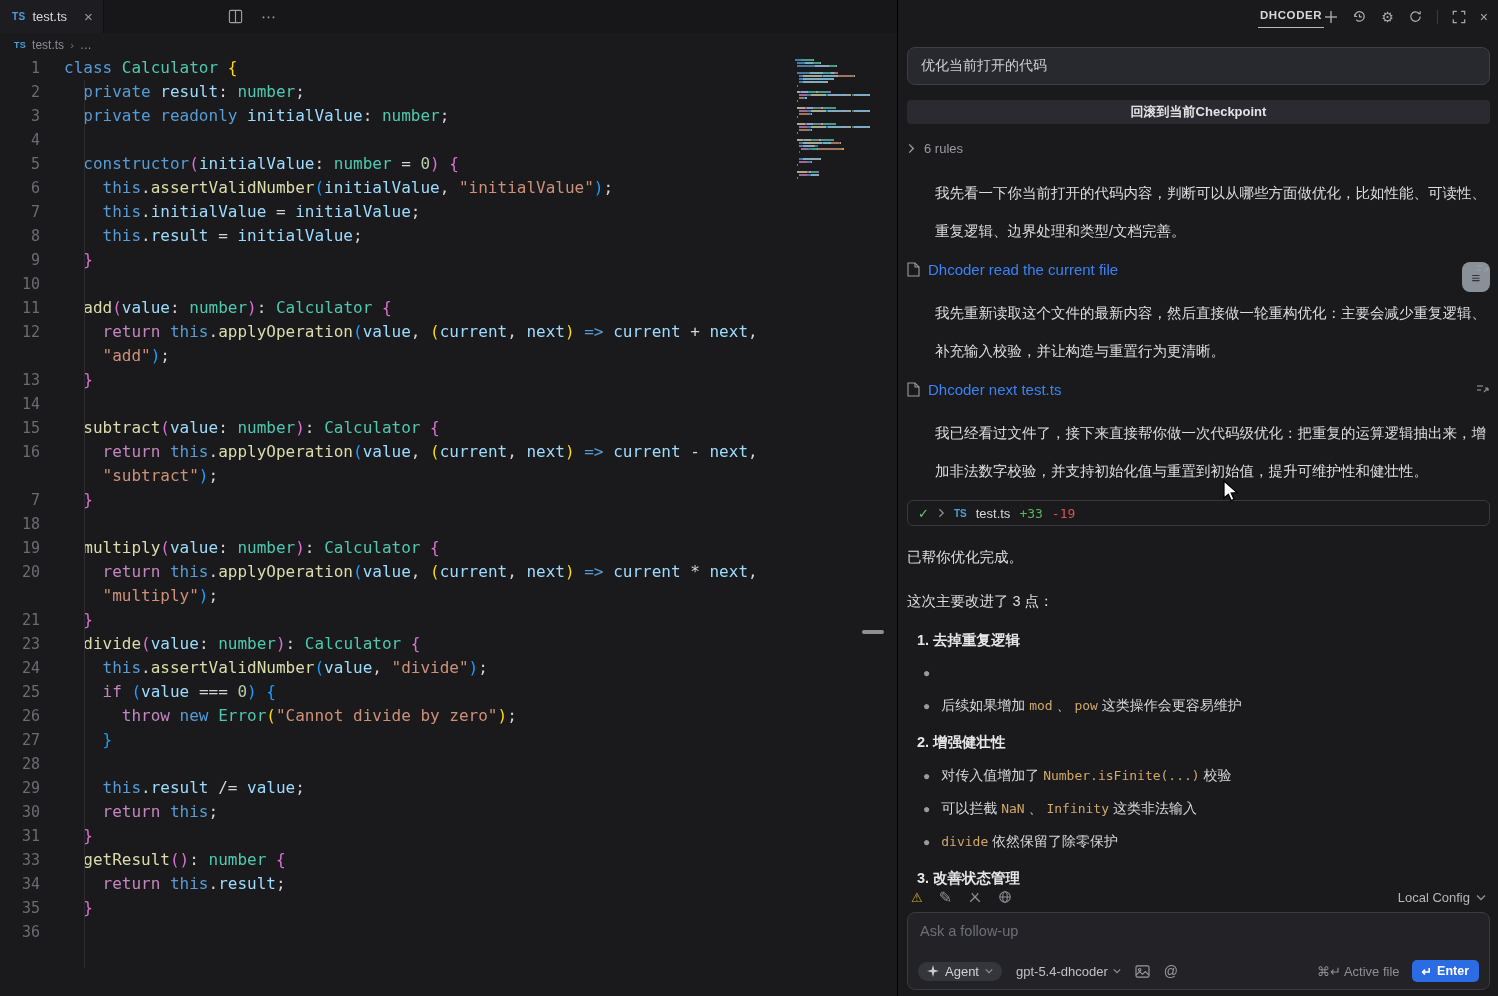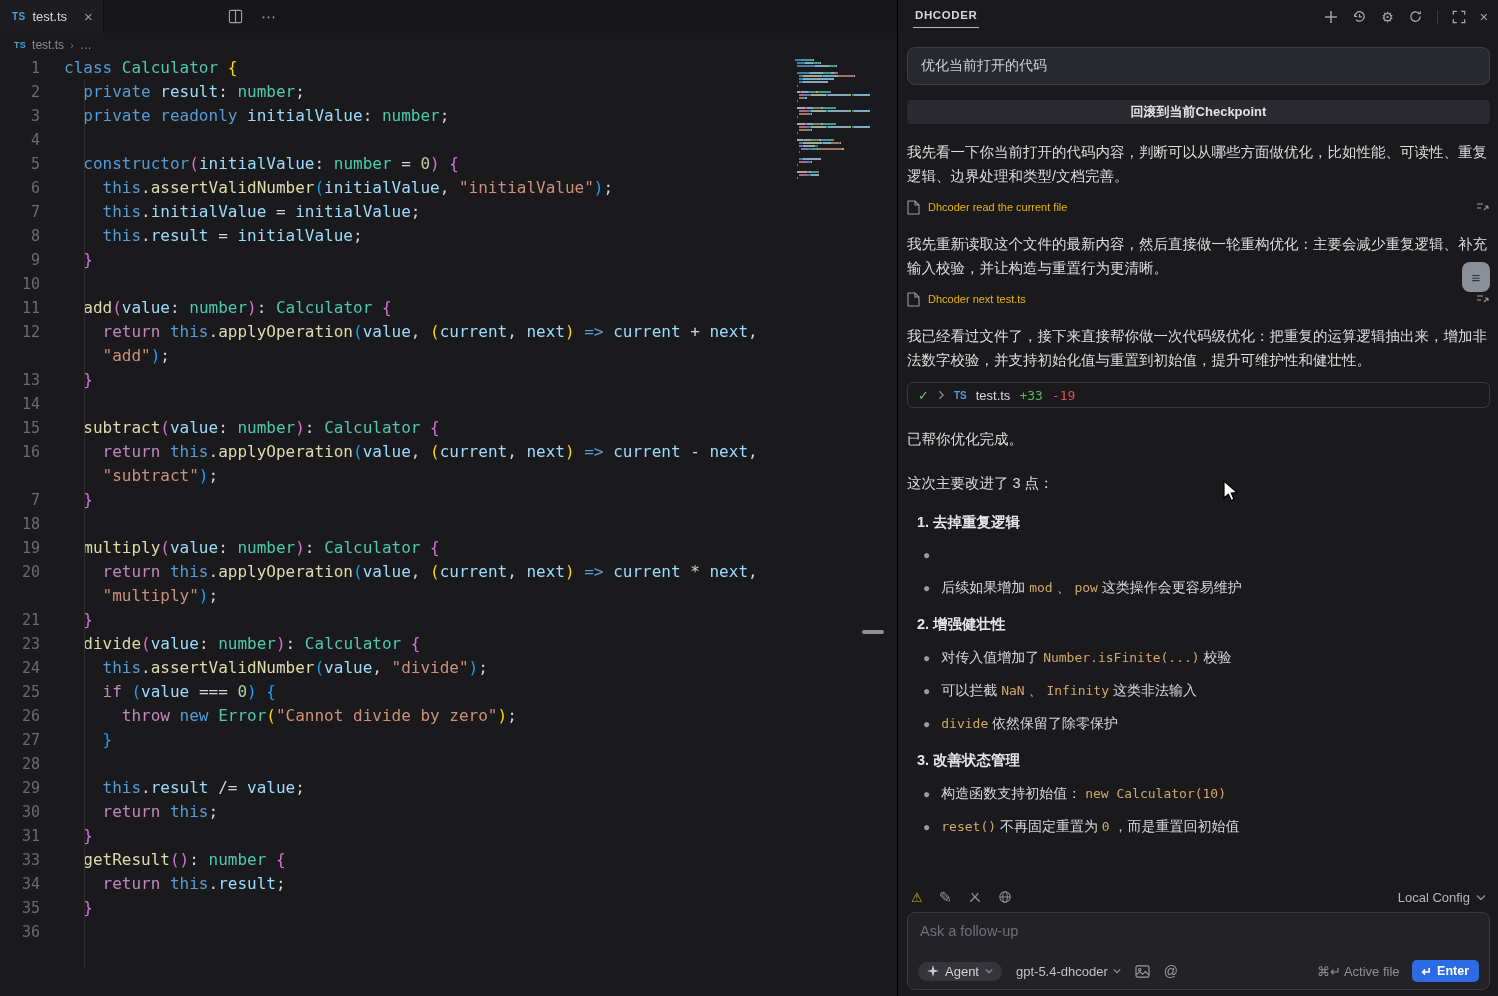--- a/index.html
+++ b/index.html
@@ -25,33 +25,33 @@
   .code-row { display:flex; height:24px; line-height:24px; white-space:pre; }
   .gutter { width:40px; text-align:right; color:#6b6b72; font-size:15px; flex:none; user-select:none; }
   .ctext { padding-left:24px; color:#d4d4d4; }
   .minimap { position:absolute; left:795px; top:3px; width:86px; opacity:.75; }
   .mm-row { height:2px; margin-bottom:1.2px; white-space:nowrap; font-size:0; }
   .mm-seg { display:inline-block; height:2px; }
   .ruler-dash { position:absolute; left:862px; top:574px; width:22px; height:4px; background:#8f8f94; border-radius:2px; }
 
   
   .panel { position:absolute; left:899px; top:0; width:599px; height:996px; background:#1a1a1d; }
-  .panel-header { height:33px; display:flex; align-items:center; justify-content:space-between; padding:0 10px 0 14px; }
+  .panel-header { height:33px; display:flex; align-items:center; justify-content:flex-end; padding:0 10px 0 14px; }
   .panel-title { color:#d8d8da; font-size:11.5px; font-weight:bold; letter-spacing:.6px; border-bottom:1px solid #b9b9bd; padding:3px 2px 6px 2px; }
   .panel-icons { display:flex; align-items:center; gap:14px; color:#a9a9af; }
   .panel-icons .sep { width:1px; height:14px; background:#3a3a40; }
   .picon { cursor:pointer; display:flex; align-items:center; font-size:14px; line-height:1; }
 
   .panel-body { position:absolute; left:8px; right:8px; top:33px; bottom:110px; overflow:hidden; }
   .user-bubble { margin-top:14px; background:#28282f; border:1px solid #3e3e47; border-radius:8px; padding:9px 13px; color:#cfcfd4; font-size:14px; }
   .checkpoint { margin-top:15px; width:100%; height:24px; background:#2a2a30; border:none; border-radius:4px; color:#e4e4e7; font-size:13px; font-weight:bold; cursor:pointer; font-family:inherit; }
 
   .rules-row { margin-top:14px; display:flex; align-items:center; gap:8px; color:#9a9aa1; font-size:13px; height:20px; cursor:pointer; }
-  .chat-para { margin-top:16px; color:#dededf; font-size:14.5px; line-height:24px; }
-  .tool-row { margin-top:10px; display:flex; align-items:center; gap:8px; color:#eab308; font-size:11px; height:18px; cursor:pointer; }
+  .chat-para { margin-top:16px; color:#dededf; font-size:14.5px; line-height:38px;margin-left:28px; }
+  .tool-row { margin-top:10px; display:flex; align-items:center; gap:8px; color:#3b82f6; font-size:15px; height:18px; cursor:pointer; }
   .tool-row .grow { flex:1; }
   .file-card { margin-top:10px; height:26px; border:1px solid #38383f; border-radius:6px; display:flex; align-items:center; gap:9px; padding:0 10px; cursor:pointer; }
   .fc-check { color:#72c472; font-size:13px; }
   .fc-ts { color:#4a9fd8; font-size:10px; font-weight:bold; }
   .fc-name { color:#d8d8db; font-size:13px; }
   .fc-add { color:#57b95e; font-size:13px; font-family:"DejaVu Sans Mono",monospace; }
   .fc-del { color:#de5050; font-size:13px; font-family:"DejaVu Sans Mono",monospace; }
   .chat-done { margin-top:18px; color:#dededf; font-size:14.5px; line-height:26px; }
   .chat-heading { margin-top:16px; padding-left:10px; color:#e6e6e8; font-size:14.5px; font-weight:bold; line-height:21px; }
   .chat-bullet { margin-top:12px; padding-left:16px; display:flex; gap:11px; color:#d8d8da; font-size:14px; line-height:20px; align-items:baseline; }
@@ -225,20 +225,26 @@
               <path d="M5.5 14.5h-4v-4"></path>
             </svg>
         </span>
         <span class="picon">×</span>
       </div>
     </div>
 
     <div class="panel-body">
       <div class="user-bubble">优化当前打开的代码</div>
       <button class="checkpoint">回滚到当前Checkpoint</button>
+      <div class="rules-row">
+        <svg width="9" height="11" viewBox="0 0 8 12" fill="none" stroke="#9a9aa1" stroke-width="1.5">
+            <polyline points="1.5,1.5 6,6 1.5,10.5"></polyline>
+          </svg>
+        <span>6 rules</span>
+      </div>
       <div id="chat-items">
           <div class="chat-para">我先看一下你当前打开的代码内容，判断可以从哪些方面做优化，比如性能、可读性、重复逻辑、边界处理和类型/文档完善。</div>
           <div class="tool-row">
             <svg width="13" height="15" viewBox="0 0 13 15" fill="none" stroke="#9a9aa1" stroke-width="1.1">
               <path d="M1 1h7l4 4v9H1z"></path>
               <path d="M8 1v4h4"></path>
             </svg>
             <span>Dhcoder read the current file</span>
             <span class="grow"></span>
             <svg width="14" height="12" viewBox="0 0 14 12" fill="none" stroke="#8d8d94" stroke-width="1.2">

